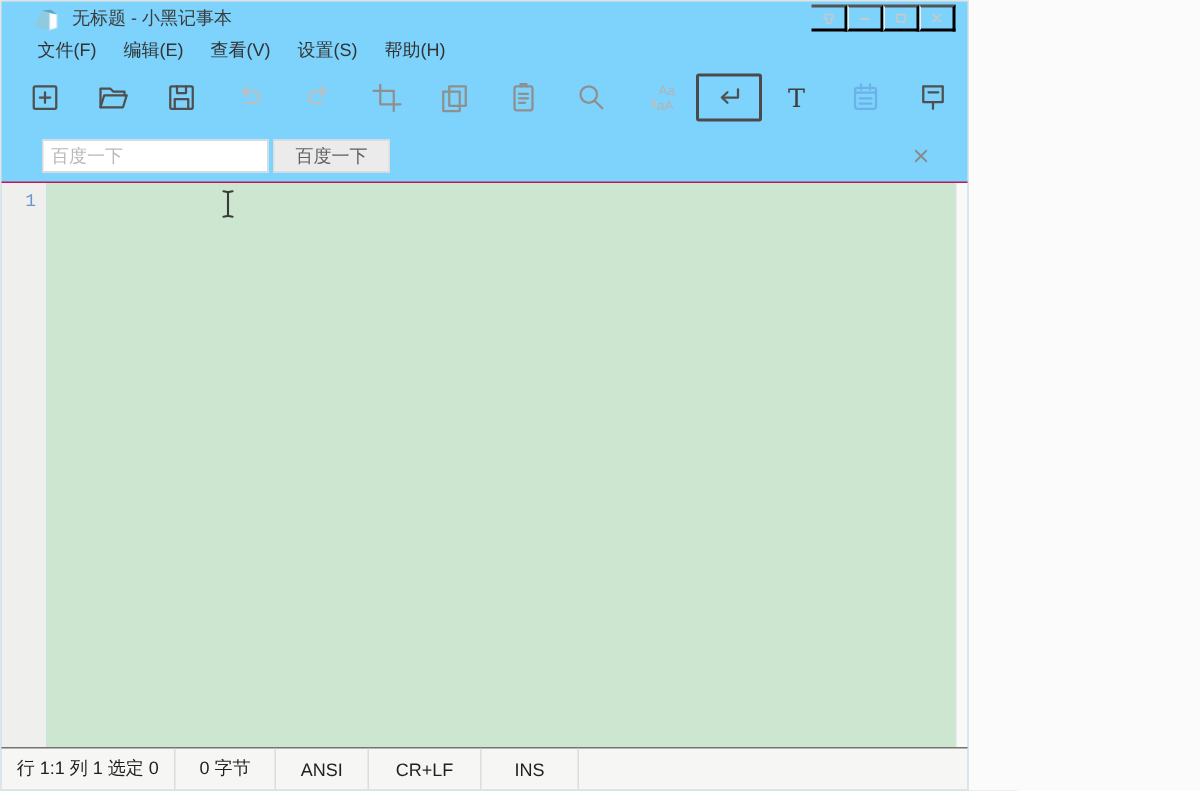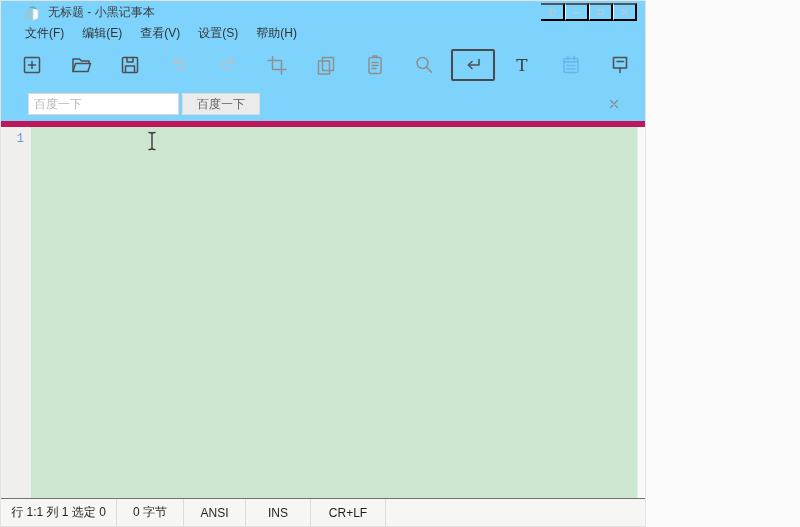--- a/index.html
+++ b/index.html
@@ -31,21 +31,21 @@
   .stroke-dark{stroke:#4f4f4f;}
   .stroke-mid{stroke:#8f8f8f;}
   .stroke-dis{stroke:#bfbfbf;}
   .stroke-blue{stroke:#6CB2E8;}
   .tb-ic{fill:none;stroke-width:1.5;stroke-linecap:round;stroke-linejoin:round;}
   .wrap-box{border:2px solid #4a4a4a;border-radius:2px;width:44px;height:32px;display:flex;align-items:center;justify-content:center;box-sizing:border-box;}
   .case-text{font-size:9px;fill:#b3b3b3;font-family:"Liberation Sans",sans-serif;}
   .font-t{font-size:17px;fill:#3f3f3f;font-family:"DejaVu Serif","Liberation Serif",serif;}
 
   
-  .searchbar{height:34px;position:relative;flex:0 0 auto;border-bottom:6px solid #be185d;}
+  .searchbar{height:34px;position:relative;flex:0 0 auto;border-bottom:1px solid #be185d;}
   .search-input{position:absolute;left:27px;top:6px;width:151px;height:22px;box-sizing:border-box;border:1px solid #d9d9d9;background:#fff;font-size:12px;color:#333;padding:0 5px;outline:none;font-family:inherit;}
   .search-input::placeholder{color:#b8b8b8;}
   .search-btn{position:absolute;left:181px;top:6px;width:78px;height:22px;box-sizing:border-box;border:1px solid #dcdcdc;background:#ebebeb;font-size:12px;color:#5f5f5f;font-family:inherit;}
   .search-close{position:absolute;right:24px;top:10px;width:14px;height:14px;display:flex;align-items:center;justify-content:center;background:transparent;border:none;padding:0;}
 
   
   .editor{flex:1 1 auto;display:flex;position:relative;min-height:0;}
   .gutter{width:30px;background:#efefed;flex:0 0 auto;text-align:right;padding-top:5px;box-sizing:border-box;}
   .line-num{display:block;padding-right:7px;font-size:12px;color:#6B96D2;font-family:"Liberation Mono","DejaVu Sans Mono",monospace;}
   .edit-area{flex:1 1 auto;background:#CDE6D0;position:relative;outline:none;}
@@ -161,20 +161,28 @@
           <path d="M9 9.5 H15 M9 12.5 H15 M9 15.5 H13"></path>
         </svg>
     </button>
     <button class="tb-btn">
       <svg width="24" height="24" viewBox="0 0 24 24" class="tb-ic stroke-mid">
           <circle cx="10.5" cy="10" r="5.5"></circle>
           <line x1="14.6" y1="14.3" x2="19.5" y2="19.2"></line>
         </svg>
     </button>
     <button class="tb-btn">
+      <svg width="24" height="24" viewBox="0 0 24 24" class="tb-ic stroke-dis">
+        <text class="case-text" x="11" y="10.5" stroke="none">Aa</text>
+        <text class="case-text" x="10" y="20.5" stroke="none">aA</text>
+        <path d="M7 12.5 V17 H9.5" stroke-width="1.1"></path>
+          <polyline points="8.2,15.6 9.8,17 8.2,18.4" stroke-width="1.1"></polyline>
+      </svg>
+    </button>
+    <button class="tb-btn">
       <span class="wrap-box">
         <svg width="24" height="24" viewBox="0 0 24 24" class="tb-ic stroke-dark">
             <path d="M18 6.5 V12 H8"></path>
             <polyline points="11,8.5 7.2,12 11,15.5"></polyline>
           </svg>
       </span>
     </button>
     <button class="tb-btn">
       <svg width="24" height="24" viewBox="0 0 24 24">
         <text class="font-t" x="12" y="18" text-anchor="middle">T</text>
@@ -218,17 +226,17 @@
         <path d="M3 18.5 C4.2 18.5 5 18 6 18 C7 18 7.8 18.5 9 18.5"></path>
       </svg>
     </div>
     <div class="scroll-strip"></div>
   </div>
 
   <div class="statusbar">
     <div class="seg seg-pos">行 1:1  列 1  选定 0</div>
     <div class="seg seg-bytes">0 字节</div>
     <div class="seg seg-enc">ANSI</div>
+    <div class="seg seg-eol">CR+LF</div>
     <div class="seg seg-ins">INS</div>
-    <div class="seg seg-eol">CR+LF</div>
   </div>
 
 </div>
 
 </body></html>

